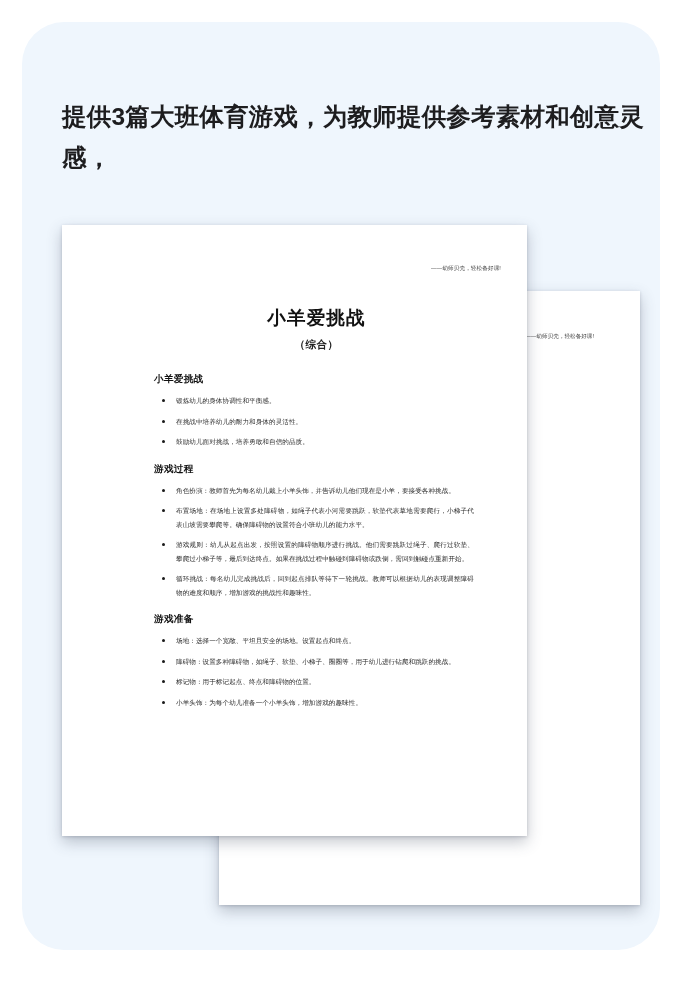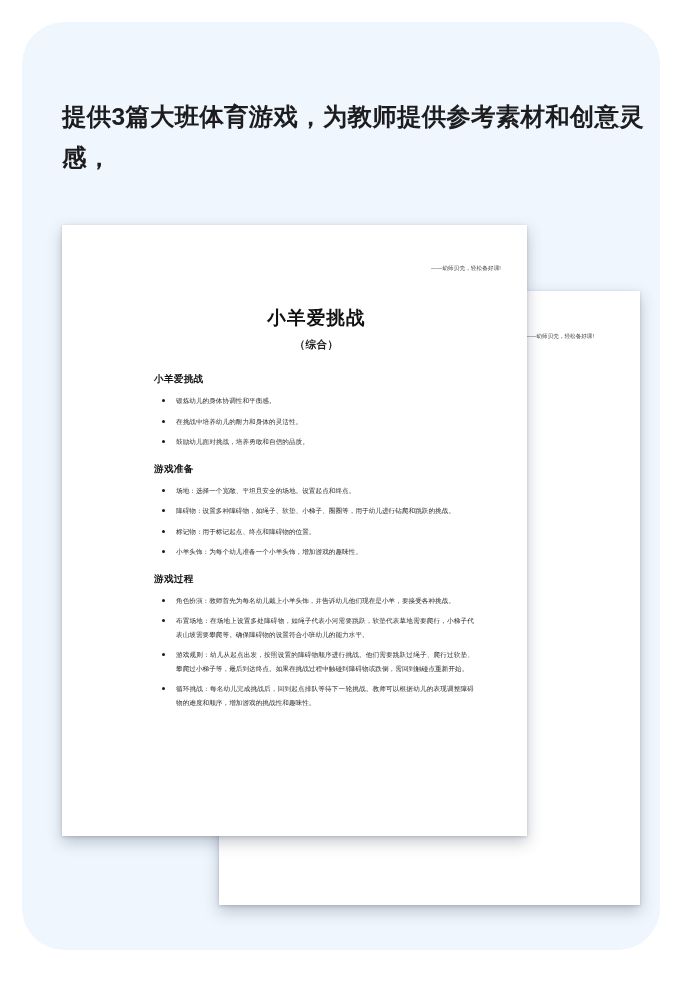--- a/index.html
+++ b/index.html
@@ -169,36 +169,36 @@
         <div class="sec">
           <div class="sec-h">小羊爱挑战</div>
           <ul class="bullets">
             <li>锻炼幼儿的身体协调性和平衡感。</li>
             <li>在挑战中培养幼儿的耐力和身体的灵活性。</li>
             <li>鼓励幼儿面对挑战，培养勇敢和自信的品质。</li>
           </ul>
         </div>
 
         <div class="sec">
+          <div class="sec-h">游戏过程</div>
+          <ul class="bullets">
+            <li>角色扮演：教师首先为每名幼儿戴上小羊头饰，并告诉幼儿他们现在是小羊，要接受各种挑战。</li>
+            <li>布置场地：在场地上设置多处障碍物，如绳子代表小河需要跳跃，软垫代表草地需要爬行，小梯子代表山坡需要攀爬等。确保障碍物的设置符合小班幼儿的能力水平。</li>
+            <li>游戏规则：幼儿从起点出发，按照设置的障碍物顺序进行挑战。他们需要跳跃过绳子、爬行过软垫、攀爬过小梯子等，最后到达终点。如果在挑战过程中触碰到障碍物或跌倒，需回到触碰点重新开始。</li>
+            <li>循环挑战：每名幼儿完成挑战后，回到起点排队等待下一轮挑战。教师可以根据幼儿的表现调整障碍物的难度和顺序，增加游戏的挑战性和趣味性。</li>
+          </ul>
+        </div>
+
+        <div class="sec">
           <div class="sec-h">游戏准备</div>
           <ul class="bullets">
             <li>场地：选择一个宽敞、平坦且安全的场地。设置起点和终点。</li>
             <li>障碍物：设置多种障碍物，如绳子、软垫、小梯子、圈圈等，用于幼儿进行钻爬和跳跃的挑战。</li>
             <li>标记物：用于标记起点、终点和障碍物的位置。</li>
             <li>小羊头饰：为每个幼儿准备一个小羊头饰，增加游戏的趣味性。</li>
           </ul>
         </div>
 
-        <div class="sec">
-          <div class="sec-h">游戏过程</div>
-          <ul class="bullets">
-            <li>角色扮演：教师首先为每名幼儿戴上小羊头饰，并告诉幼儿他们现在是小羊，要接受各种挑战。</li>
-            <li>布置场地：在场地上设置多处障碍物，如绳子代表小河需要跳跃，软垫代表草地需要爬行，小梯子代表山坡需要攀爬等。确保障碍物的设置符合小班幼儿的能力水平。</li>
-            <li>游戏规则：幼儿从起点出发，按照设置的障碍物顺序进行挑战。他们需要跳跃过绳子、爬行过软垫、攀爬过小梯子等，最后到达终点。如果在挑战过程中触碰到障碍物或跌倒，需回到触碰点重新开始。</li>
-            <li>循环挑战：每名幼儿完成挑战后，回到起点排队等待下一轮挑战。教师可以根据幼儿的表现调整障碍物的难度和顺序，增加游戏的挑战性和趣味性。</li>
-          </ul>
-        </div>
-
       </div>
     </div>
   </div>
 
 </div>
 
 </body></html>

